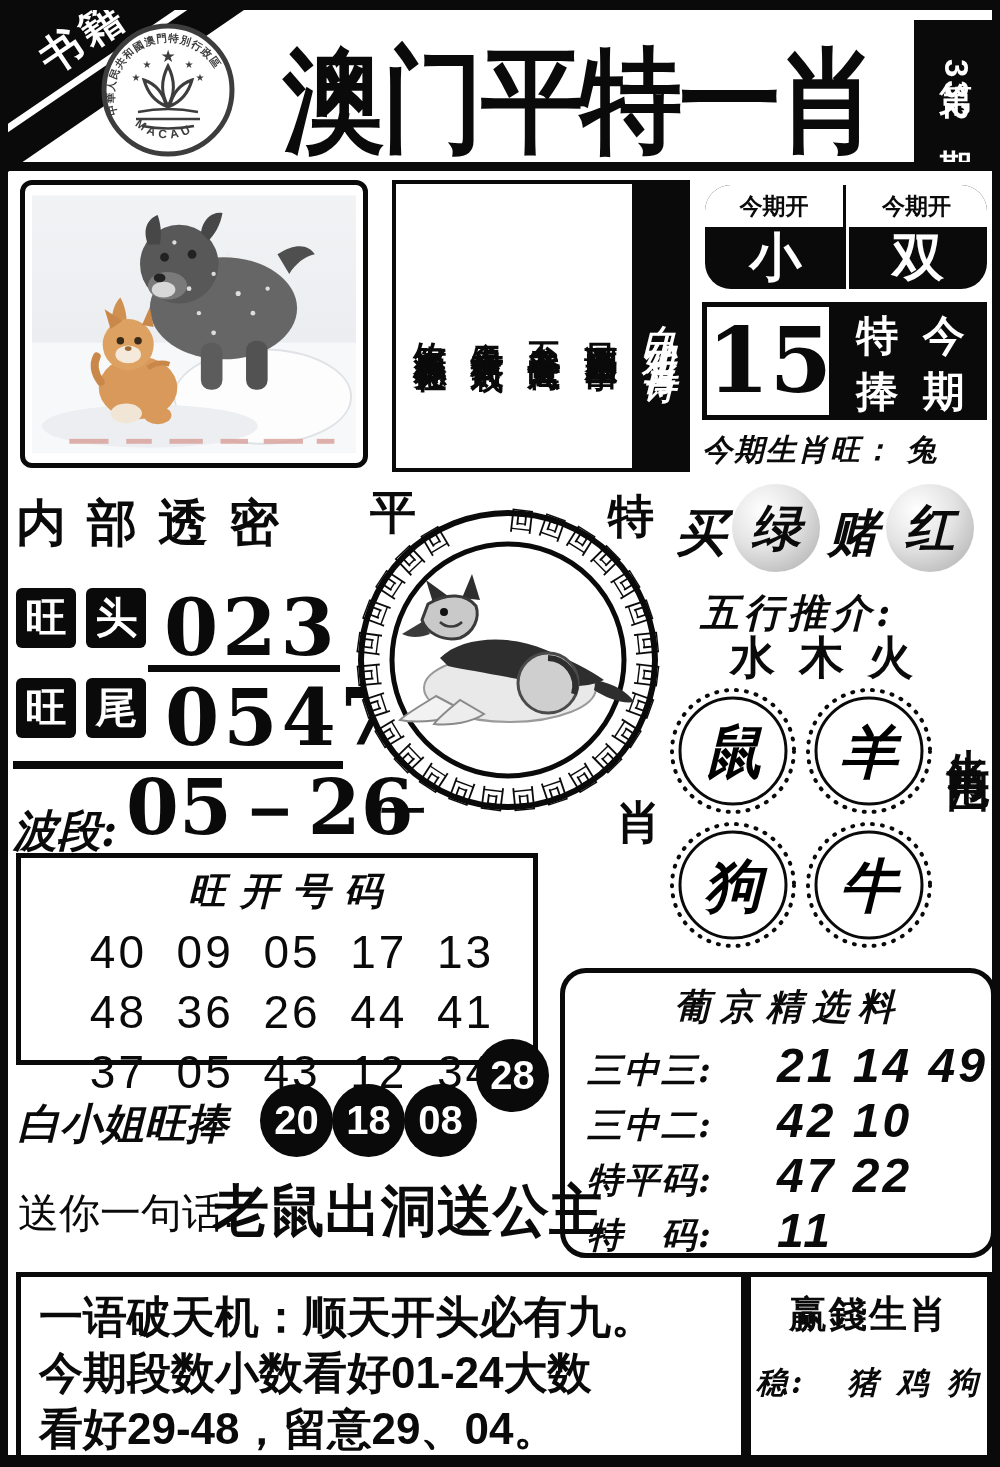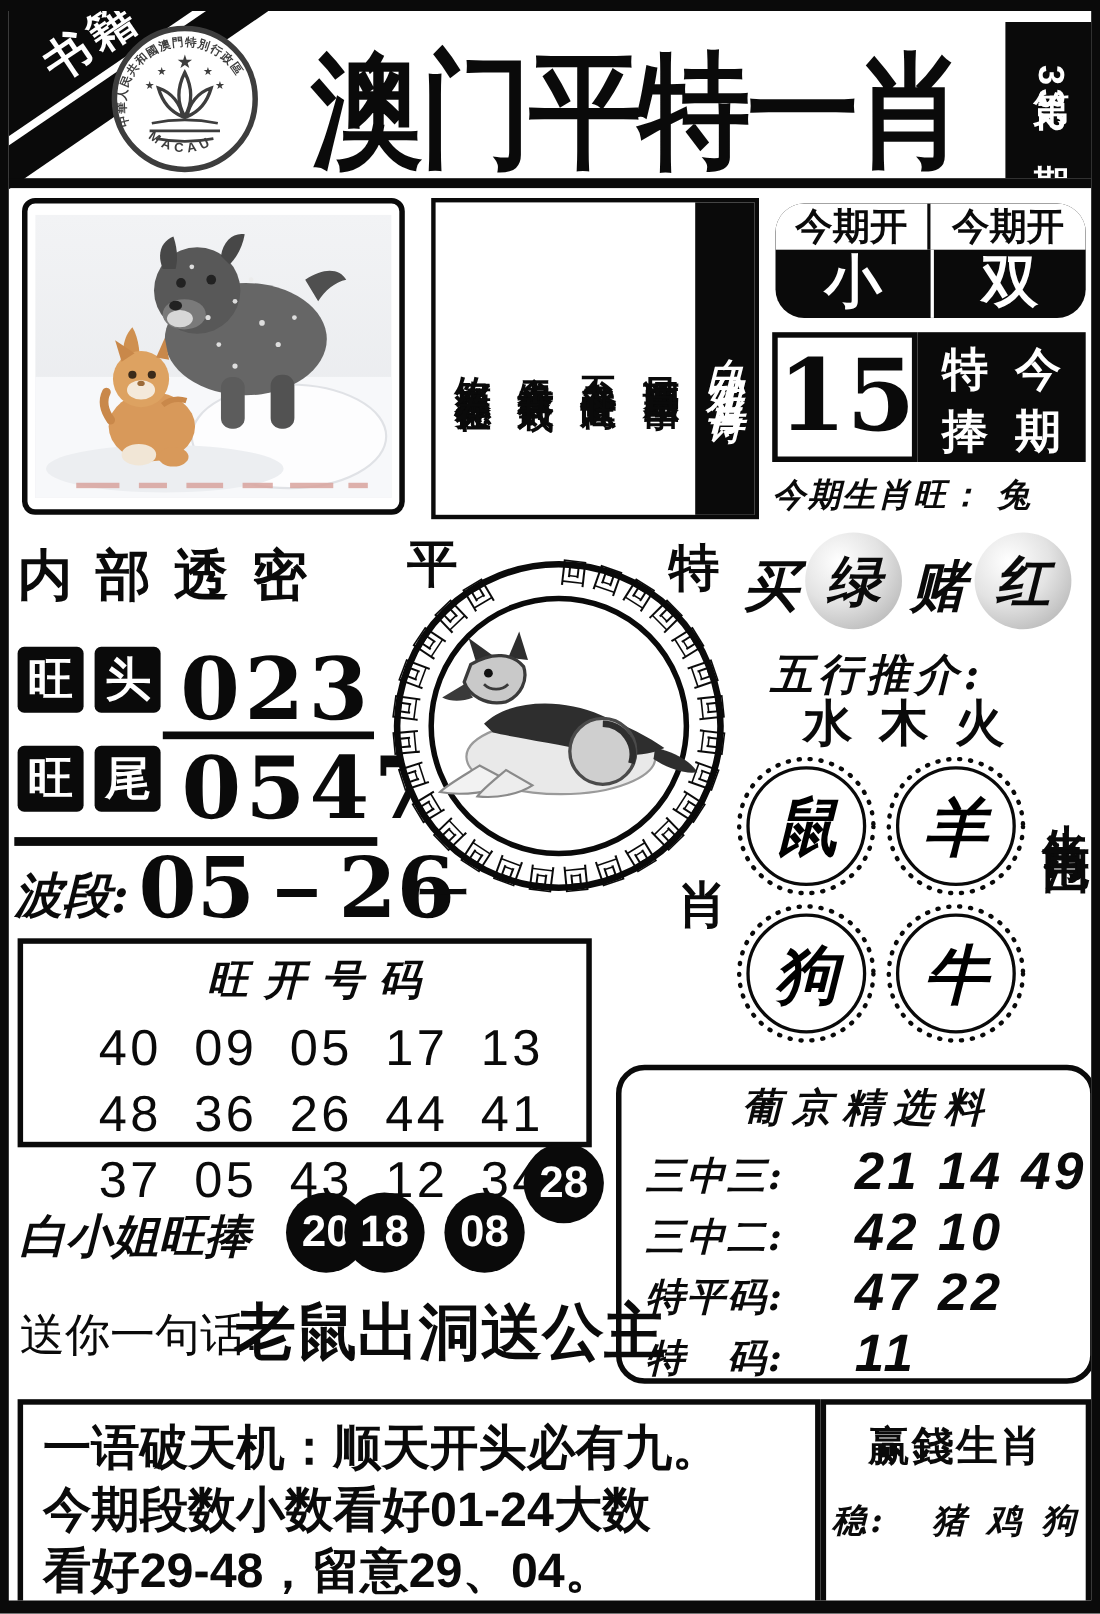--- a/index.html
+++ b/index.html
@@ -36,55 +36,55 @@
   .poem-area{flex:1;padding:10px 2px;writing-mode:vertical-rl;text-align:center;
           font-family:"DejaVu Serif","Liberation Serif",serif;font-weight:600;
           font-size:33px;line-height:57px;letter-spacing:3px;}
   .poem-strip{width:54px;background:#0a0a0a;display:flex;align-items:center;justify-content:center;}
   .poem-strip span{writing-mode:vertical-rl;color:#fff;font-size:33px;font-weight:700;
           letter-spacing:9px;font-family:"DejaVu Serif","Liberation Serif",serif;font-style:italic;}
   
   .open-box{left:697px;top:175px;width:282px;height:104px;background:#0a0a0a;
           border-radius:26px;overflow:hidden;display:grid;
           grid-template-columns:1fr 1fr;grid-template-rows:42px 1fr;}
-  .open-h{background:#fff;font-weight:700;font-size:34px;text-align:center;line-height:42px;}
+  .open-h{background:#fff;font-weight:700;font-size:23px;text-align:center;line-height:42px;}
   .open-h.first{border-right:3px solid #0a0a0a;}
   .open-v{color:#fff;font-weight:900;font-size:52px;text-align:center;line-height:60px;}
   .open-v.second{border-left:3px solid #fff;}
   .num-box{left:694px;top:292px;width:132px;height:118px;border:5px solid #0a0a0a;
           box-sizing:border-box;background:#fff;text-align:center;}
   .num-box span{font-size:90px;font-weight:800;line-height:106px;}
   .tag-box{left:826px;top:292px;width:153px;height:118px;background:#0a0a0a;
           display:grid;grid-template-columns:1fr 1fr;grid-template-rows:1fr 1fr;
           align-items:center;justify-items:center;padding:6px 10px;box-sizing:border-box;}
   .tag-box span{color:#fff;font-size:42px;font-weight:700;}
   .zodiac-note{left:694px;top:420px;width:292px;font-size:30px;letter-spacing:2px;white-space:nowrap;}
   
   .neibu{left:8px;top:480px;width:330px;font-size:50px;font-weight:700;letter-spacing:21px;white-space:nowrap;}
   .blk{width:60px;height:60px;background:#0a0a0a;color:#fff;font-weight:800;
           font-size:42px;text-align:center;line-height:60px;border-radius:6px;display:inline-block;}
   .wang-num{font-size:78px;font-weight:800;letter-spacing:4px;line-height:80px;}
   .rule1{left:140px;top:655px;width:192px;height:7px;background:#0a0a0a;}
   .rule2{left:5px;top:751px;width:330px;height:8px;background:#0a0a0a;}
-  .wave-label{left:5px;top:775px;font-size:44px;font-weight:800;}
+  .wave-label{left:5px;top:792px;font-size:44px;font-weight:800;}
   .wave-value{left:118px;top:760px;font-size:76px;font-weight:800;line-height:76px;}
   .corner-char{font-size:46px;font-weight:700;}
   
   .bet-char{font-size:50px;}
   .ball{width:88px;height:88px;border-radius:50%;
         background:radial-gradient(circle at 35% 30%,#ffffff 0%,#e3e3e3 45%,#a8a8a8 100%);
         display:flex;align-items:center;justify-content:center;}
   .ball span{font-size:50px;color:#0a0a0a;}
   .wuxing-label{left:692px;top:576px;font-size:39px;letter-spacing:5px;white-space:nowrap;}
   .wuxing-value{left:722px;top:618px;font-size:45px;font-weight:800;letter-spacing:24px;white-space:nowrap;}
   .zcircle{width:130px;height:130px;}
   .zchar{font-size:58px;}
   .range-label{left:932px;top:704px;writing-mode:vertical-rl;font-size:43px;font-weight:800;letter-spacing:8px;}
   
-  .numbers-box{left:8px;top:843px;width:522px;height:190px;border:5px solid #0a0a0a;box-sizing:border-box;padding-left:30px;}
+  .numbers-box{left:8px;top:843px;width:522px;height:212px;border:5px solid #0a0a0a;box-sizing:border-box;padding-left:30px;}
   .numbers-title{margin-top:8px;text-align:center;font-size:38px;letter-spacing:14px;}
   .numbers-grid{display:grid;grid-template-columns:repeat(5,1fr);padding:8px 24px 0 24px;
           row-gap:6px;text-align:center;font-size:46px;font-weight:500;letter-spacing:3px;}
   
   .bang-label{left:10px;top:1086px;font-size:42px;white-space:nowrap;}
   .bball{width:73px;height:73px;border-radius:50%;background:#0a0a0a;color:#fff;
          display:flex;align-items:center;justify-content:center;font-weight:800;font-size:40px;}
   .sentence-label{left:10px;top:1176px;font-size:41px;font-weight:400;white-space:nowrap;}
   .sentence-text{left:205px;top:1164px;font-size:56px;font-weight:900;white-space:nowrap;}
   
@@ -347,21 +347,21 @@
       <span>43</span>
       <span>12</span>
       <span>34</span>
     </div>
   </div>
 
   <div class="abs bang-label script">白小姐旺捧</div>
   <div class="abs bball" style="left:252px;top:1074px;">
       <span>20</span>
     </div>
-  <div class="abs bball" style="left:305px;top:1074px;">
+  <div class="abs bball" style="left:324px;top:1074px;">
       <span>18</span>
     </div>
   <div class="abs bball" style="left:396px;top:1074px;">
       <span>08</span>
     </div>
   <div class="abs bball" style="left:468px;top:1029px;">
       <span>28</span>
     </div>
 
   <div class="abs sentence-label">送你一句话:</div>

